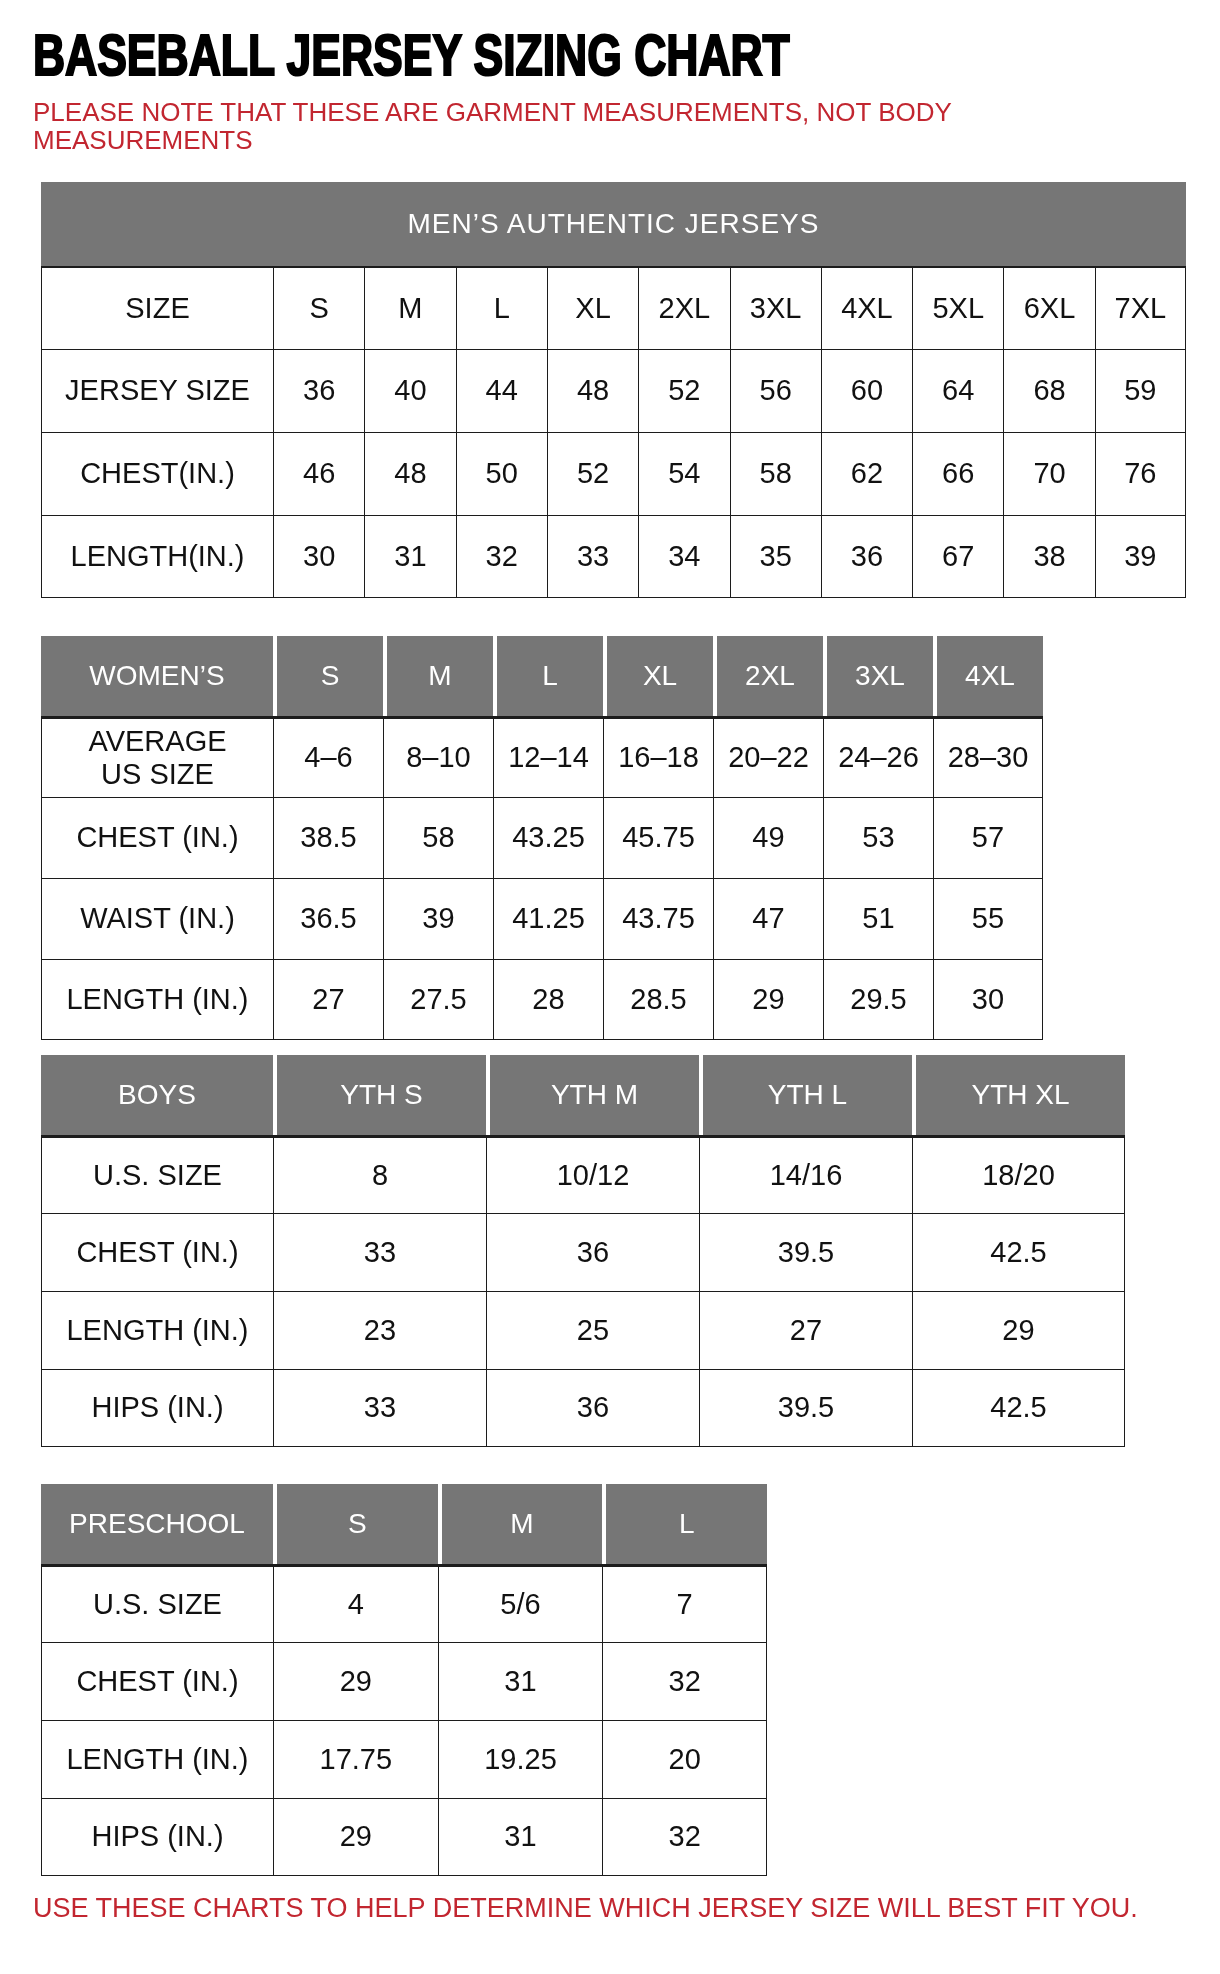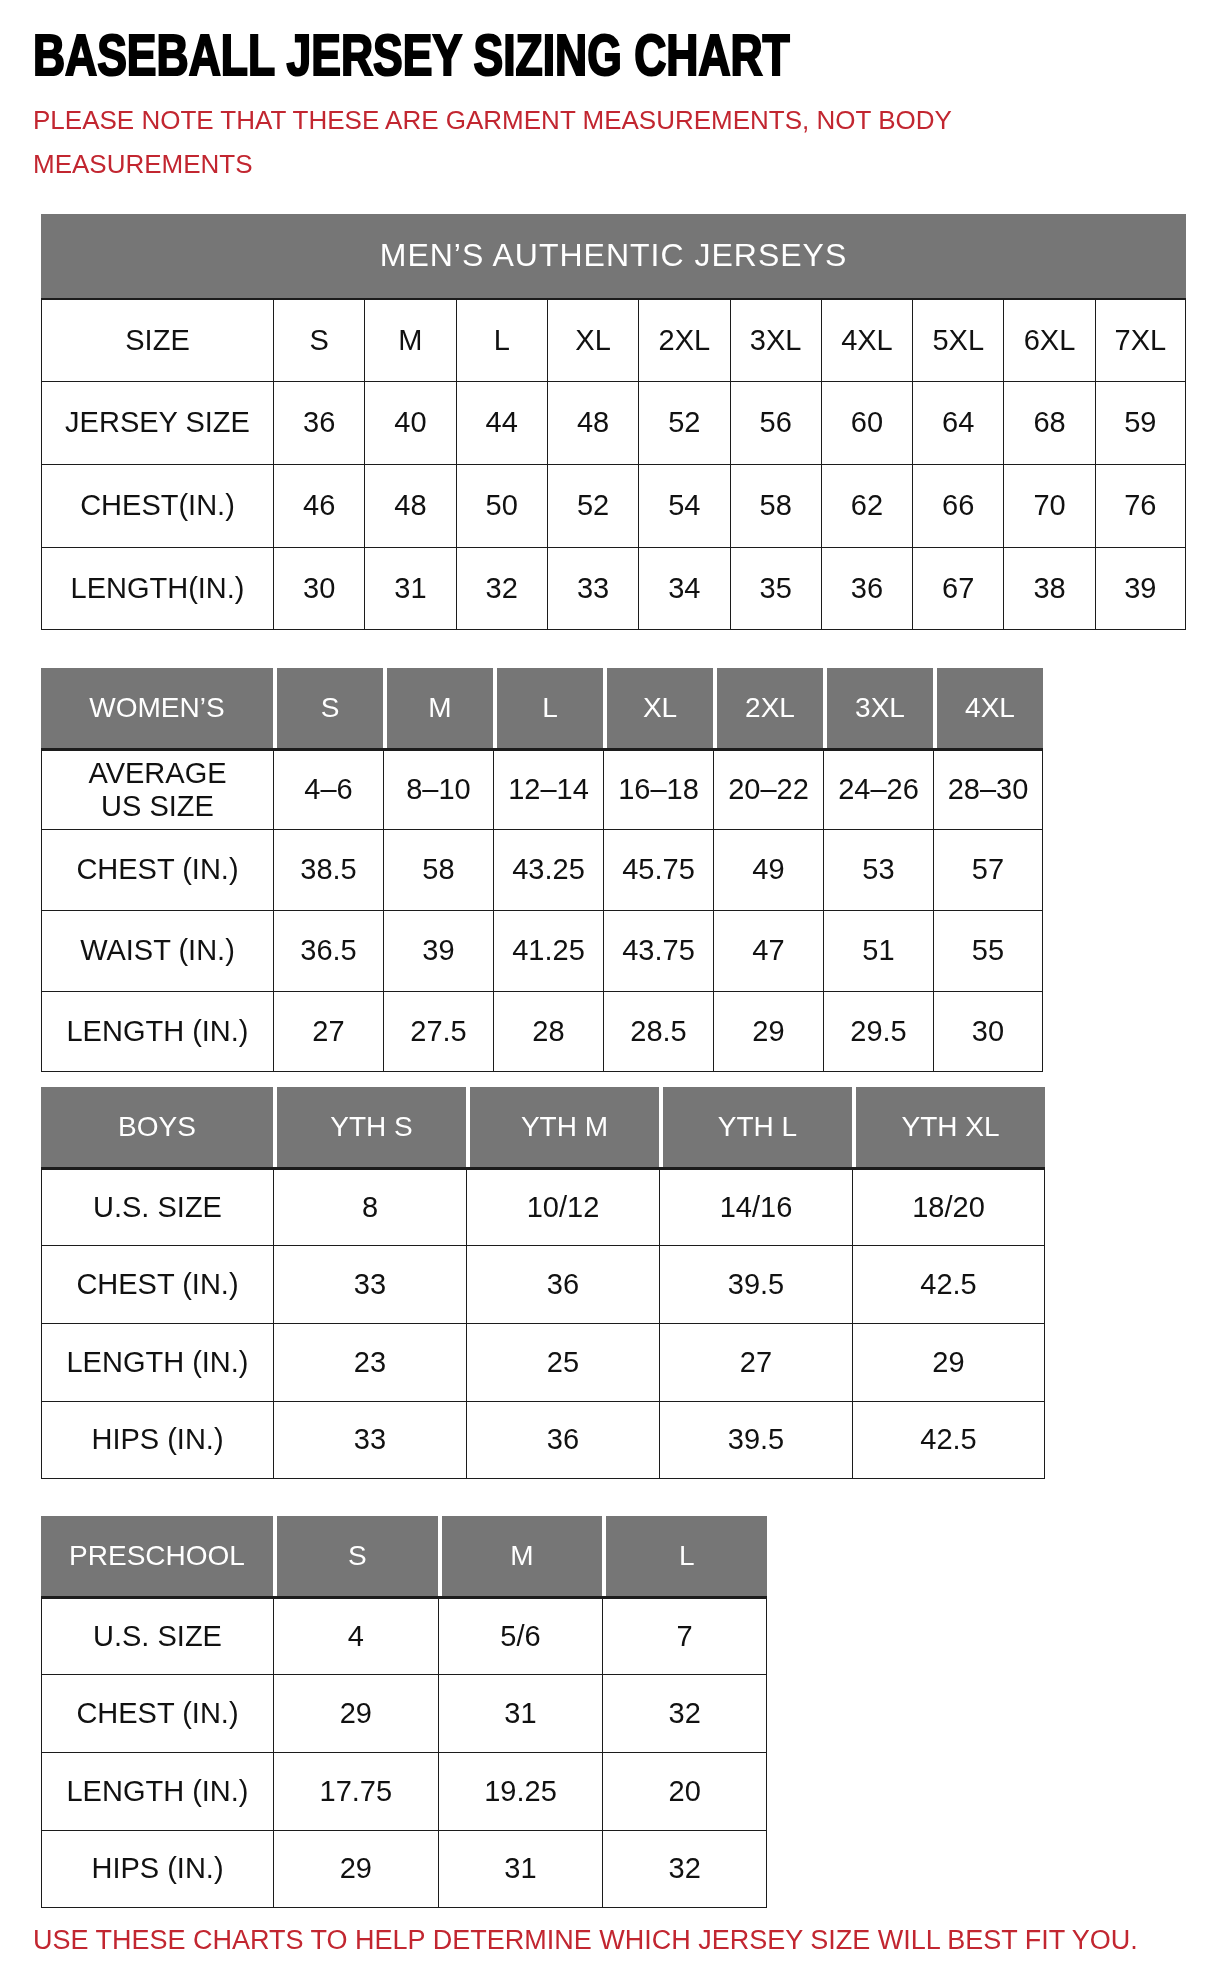--- a/index.html
+++ b/index.html
@@ -25,45 +25,45 @@
     color:#000;
     -webkit-text-stroke:2.2px #000;
     letter-spacing:0px;
     transform:scaleX(0.78);
     transform-origin:left center;
     white-space:nowrap;
   }
   .note{
     color:var(--red);
     font-size:26px;
-    line-height:44px;
+    line-height:28px;
     white-space:pre-line;
     margin:0 0 28px 0;
   }
   .footer-note{
     color:var(--red);
     font-size:27px;
     line-height:32px;
     margin:16px 0 20px 0;
     white-space:nowrap;
   }
 
   .tablewrap{margin-left:8px;display:grid;}
   .t-mens{grid-template-columns:232px repeat(10,1fr);width:1145px;margin-bottom:38px;}
   .t-womens{grid-template-columns:232px repeat(7,1fr);width:1002px;margin-bottom:15px;}
-  .t-boys{grid-template-columns:232px repeat(4,1fr);width:1004px;margin-bottom:37px;}
+  .t-boys{grid-template-columns:232px repeat(4,1fr);width:1084px;margin-bottom:37px;}
   .t-preschool{grid-template-columns:232px repeat(3,1fr);width:726px;margin-bottom:0;}
 
   .banner{
     grid-column:1/-1;
     background:var(--gray);
     color:#fff;
     height:84px;
     display:flex;align-items:center;justify-content:center;
-    font-size:32px;
+    font-size:28px;
     letter-spacing:1px;
   }
   .hd{
     background:var(--gray);
     color:#fff;
     height:80px;
     display:flex;align-items:center;justify-content:center;
     font-size:28px;
     border-left:4px solid #ffffff;
     box-sizing:border-box;

